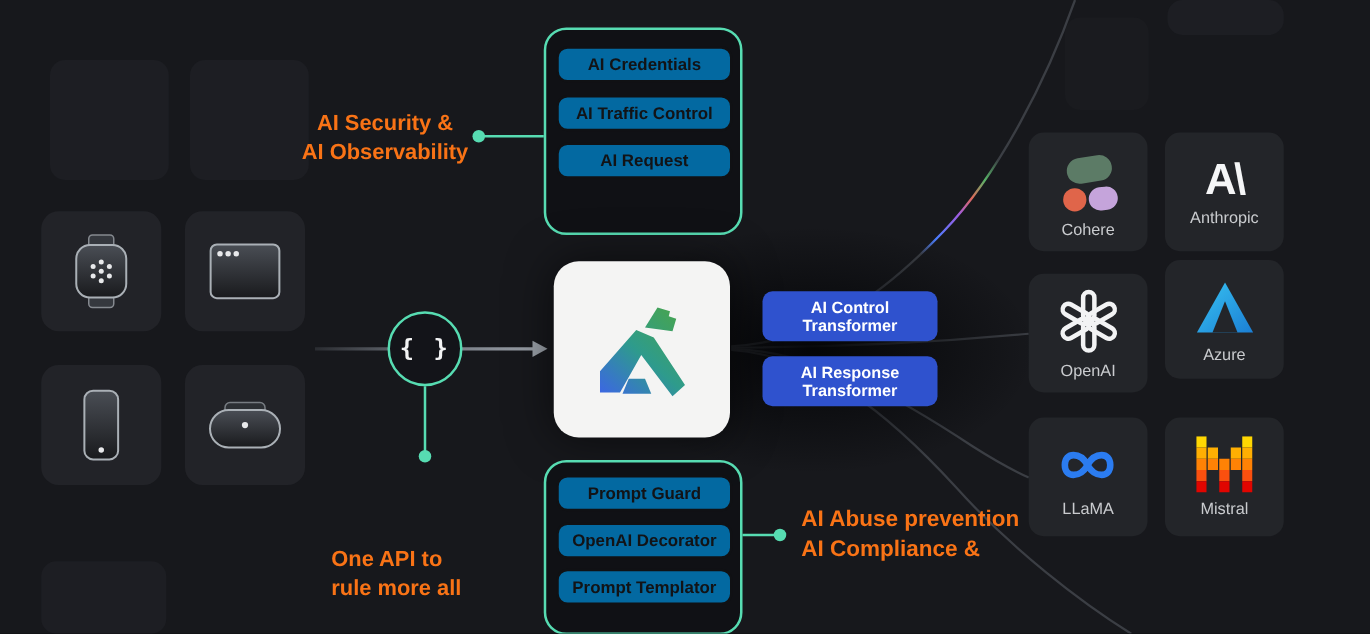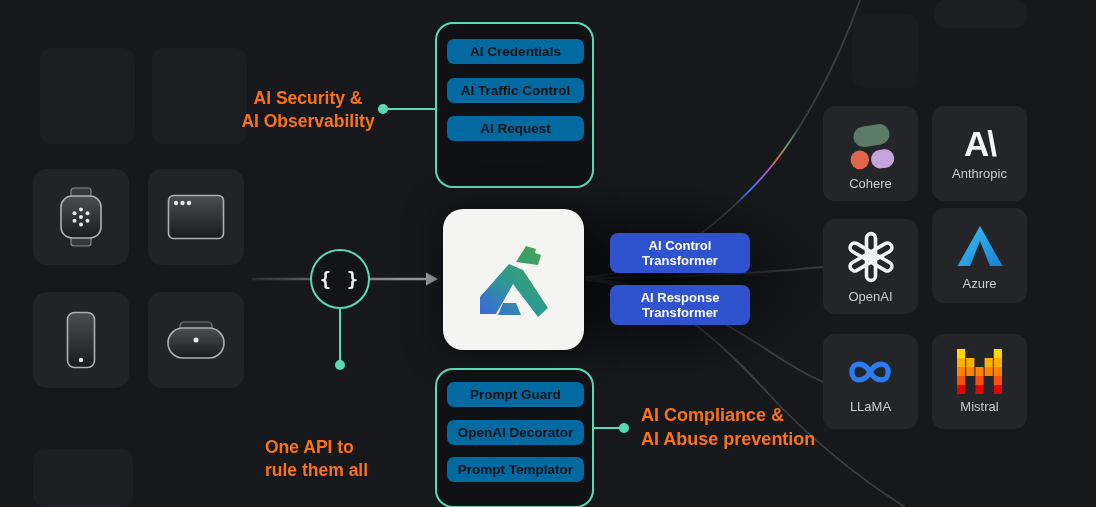--- a/index.html
+++ b/index.html
@@ -160,21 +160,21 @@
     <div class="pill" style="top:90px;">AI Request</div>
   </div>
 
   <div class="api-circle">
     <span>{ }</span>
   </div>
   <div class="tline" style="left:339px;top:309px;width:2px;height:52px;"></div>
   <div class="tdot" style="left:335px;top:360px;"></div>
   <div class="heading" style="left:265px;top:394px;width:150px;margin-top:42px;">
     <div>One API to</div>
-    <div>rule them all</div>
+    <div>rule more all</div>
   </div>
 
   <div class="halo"></div>
 
   <div class="kong-card">
     <span>
       <svg width="90" height="85" viewBox="0 0 90 85">
         <polygon points="47,25 57,9 67,12 66,16 72,18 69,28" fill="url(#kg)"></polygon>
         <polygon points="40,27 54,33 79,71 69,80 44,47 27,77 11,77 11,60" fill="url(#kg)"></polygon>
         <polygon points="34,66 47,66 52,78 29,78" fill="url(#kg)"></polygon>
@@ -192,22 +192,22 @@
   </div>
 
   <div class="tealbox" style="left:435px;top:368px;width:159px;height:140px;">
     <div class="pill" style="top:10px;">Prompt Guard</div>
     <div class="pill" style="top:47.5px;">OpenAI Decorator</div>
     <div class="pill" style="top:85px;">Prompt Templator</div>
   </div>
   <div class="tline" style="left:594px;top:427px;width:27px;height:2px;"></div>
   <div class="tdot" style="left:619px;top:423px;"></div>
   <div class="heading" style="left:641px;top:403px;width:200px;text-align:left;font-size:18px;line-height:24px;">
+    <div>AI Abuse prevention</div>
     <div>AI Compliance &amp;</div>
-    <div>AI Abuse prevention</div>
   </div>
 
   <div class="pcard" style="left:823px;top:106px;">
     <span>
       <svg width="54" height="54" viewBox="0 0 56 58">
         <rect x="9" y="9" width="39" height="22" rx="11" fill="#5c7b66" transform="rotate(-9 28 20)"></rect>
         <circle cx="16" cy="46" r="10" fill="#e0654a"></circle>
         <rect x="28" y="35" width="25" height="20" rx="10" fill="#c5a4db" transform="rotate(-7 40 45)"></rect>
       </svg>
     </span>

